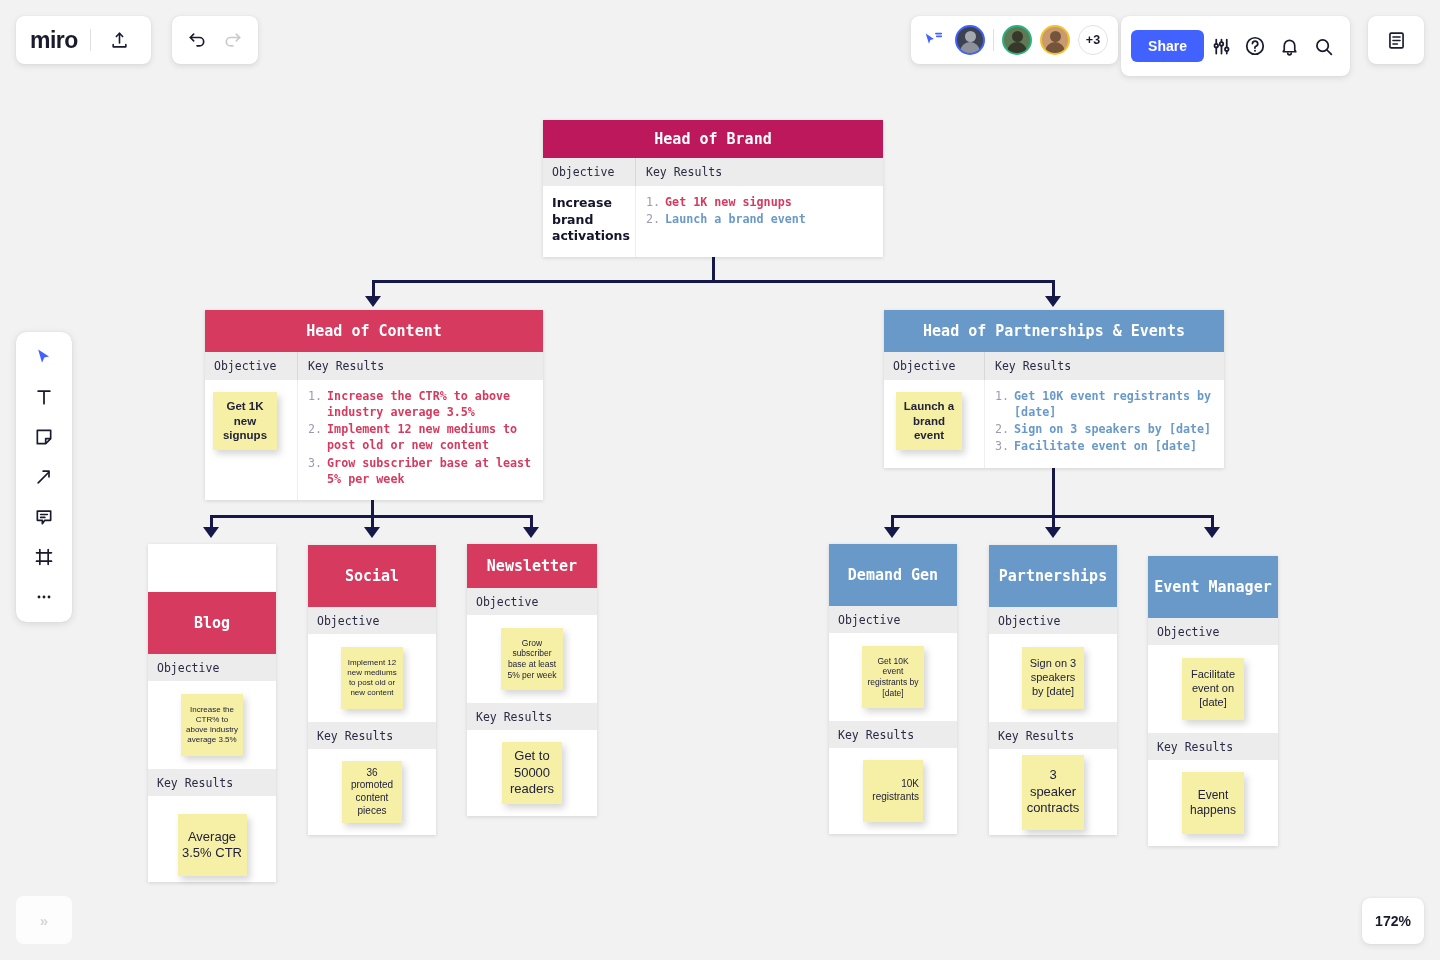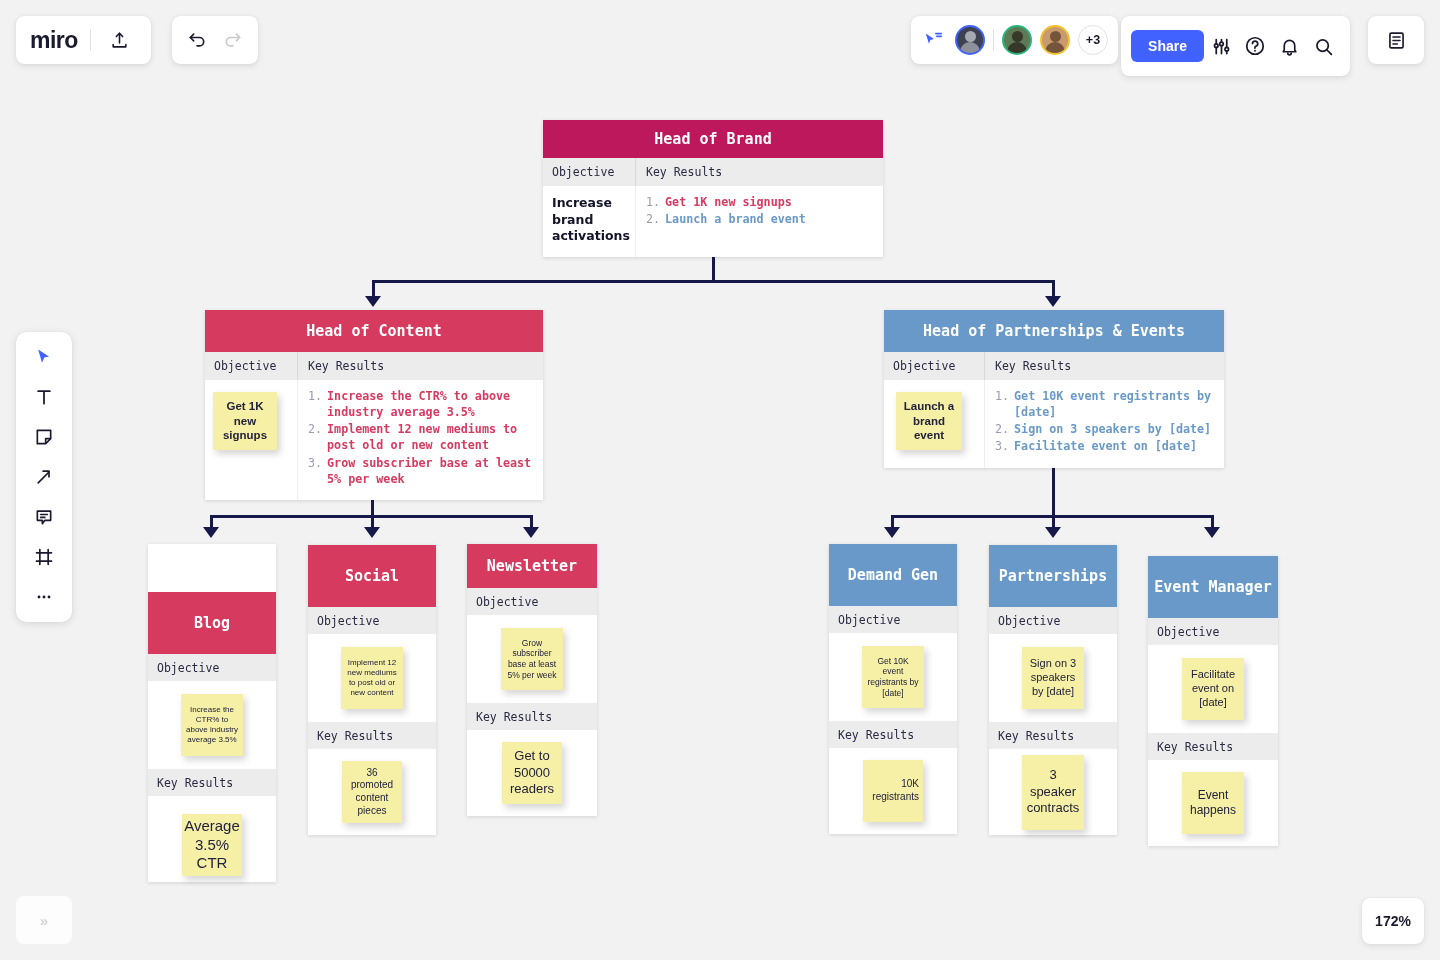--- a/index.html
+++ b/index.html
@@ -263,21 +263,21 @@
     </div>
 
     <div class="card" style="left:148px; top:544px; width:128px;">
       <div class="card-head head-red" style="height:62px; font-size:15px;margin-top:48px;">Blog</div>
       <div class="sec-label">Objective</div>
       <div class="sec-body" style="height:88px;">
         <div class="sticky" style="width:62px; height:62px; font-size:8px;">Increase the CTR% to above industry average 3.5%</div>
       </div>
       <div class="sec-label">Key Results</div>
       <div class="sec-body" style="height:86px;">
-        <div class="sticky" style="width:60px; height:62px; font-size:15px;margin-top:12px;">Average 3.5% CTR</div>
+        <div class="sticky" style="width:69px; height:62px; font-size:13px;margin-top:12px;">Average 3.5% CTR</div>
       </div>
     </div>
 
     <div class="card" style="left:308px; top:545px; width:128px;">
       <div class="card-head head-red" style="height:62px; font-size:15px;">Social</div>
       <div class="sec-label">Objective</div>
       <div class="sec-body" style="height:88px;">
         <div class="sticky" style="width:62px; height:62px; font-size:8px;">Implement 12 new mediums to post old or new content</div>
       </div>
       <div class="sec-label">Key Results</div>

